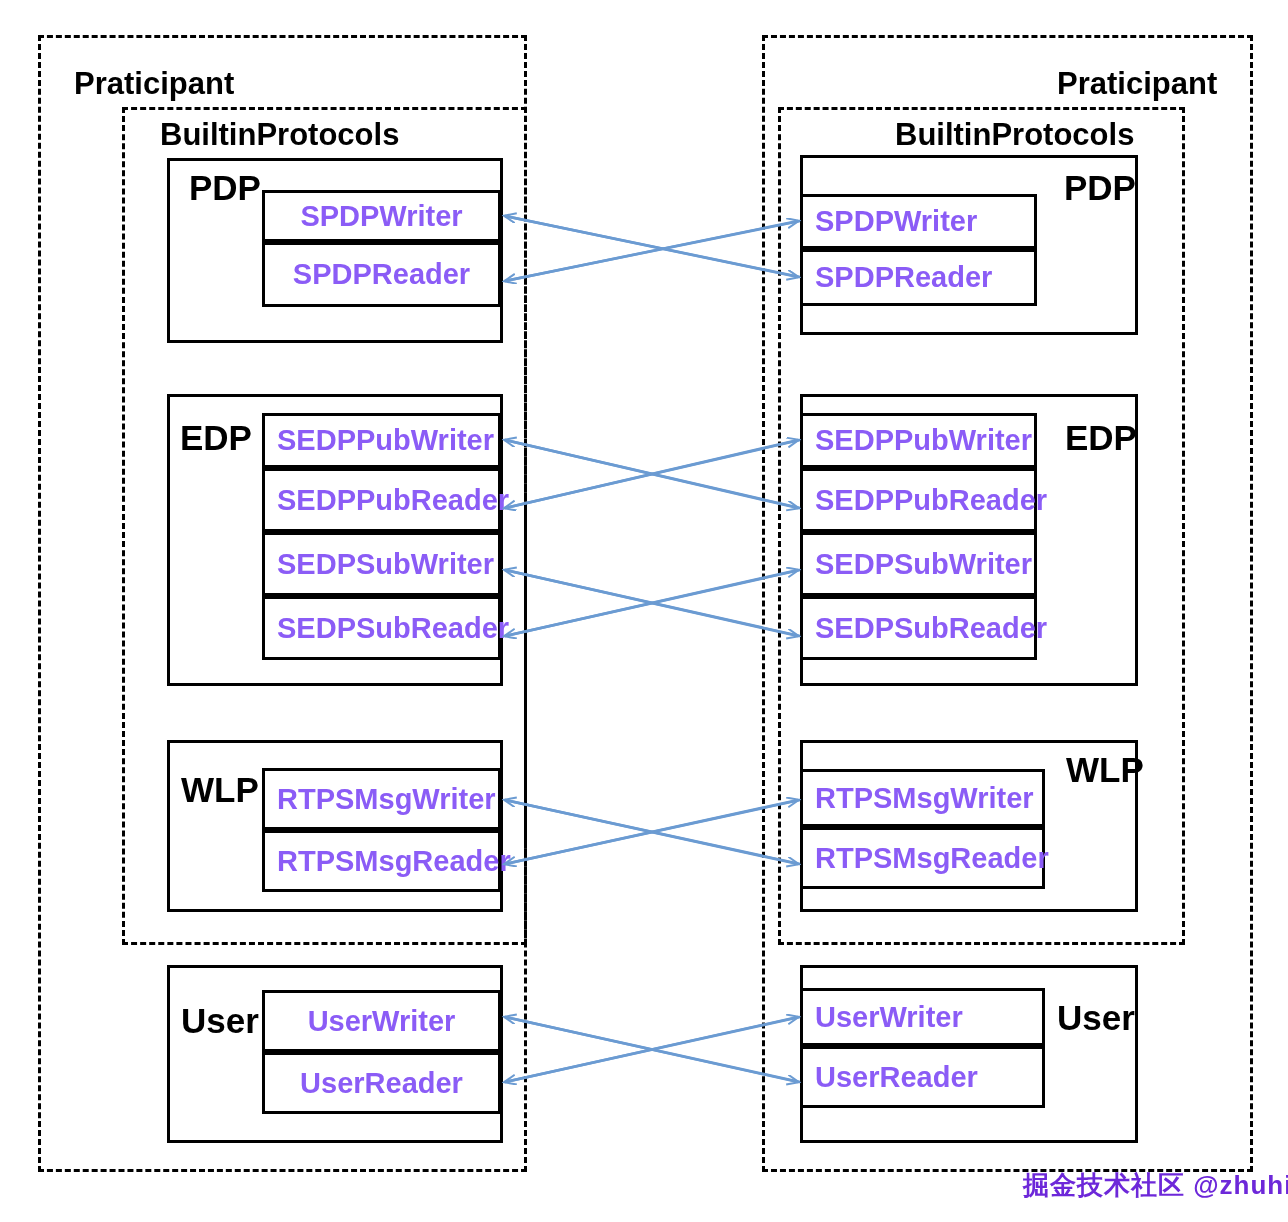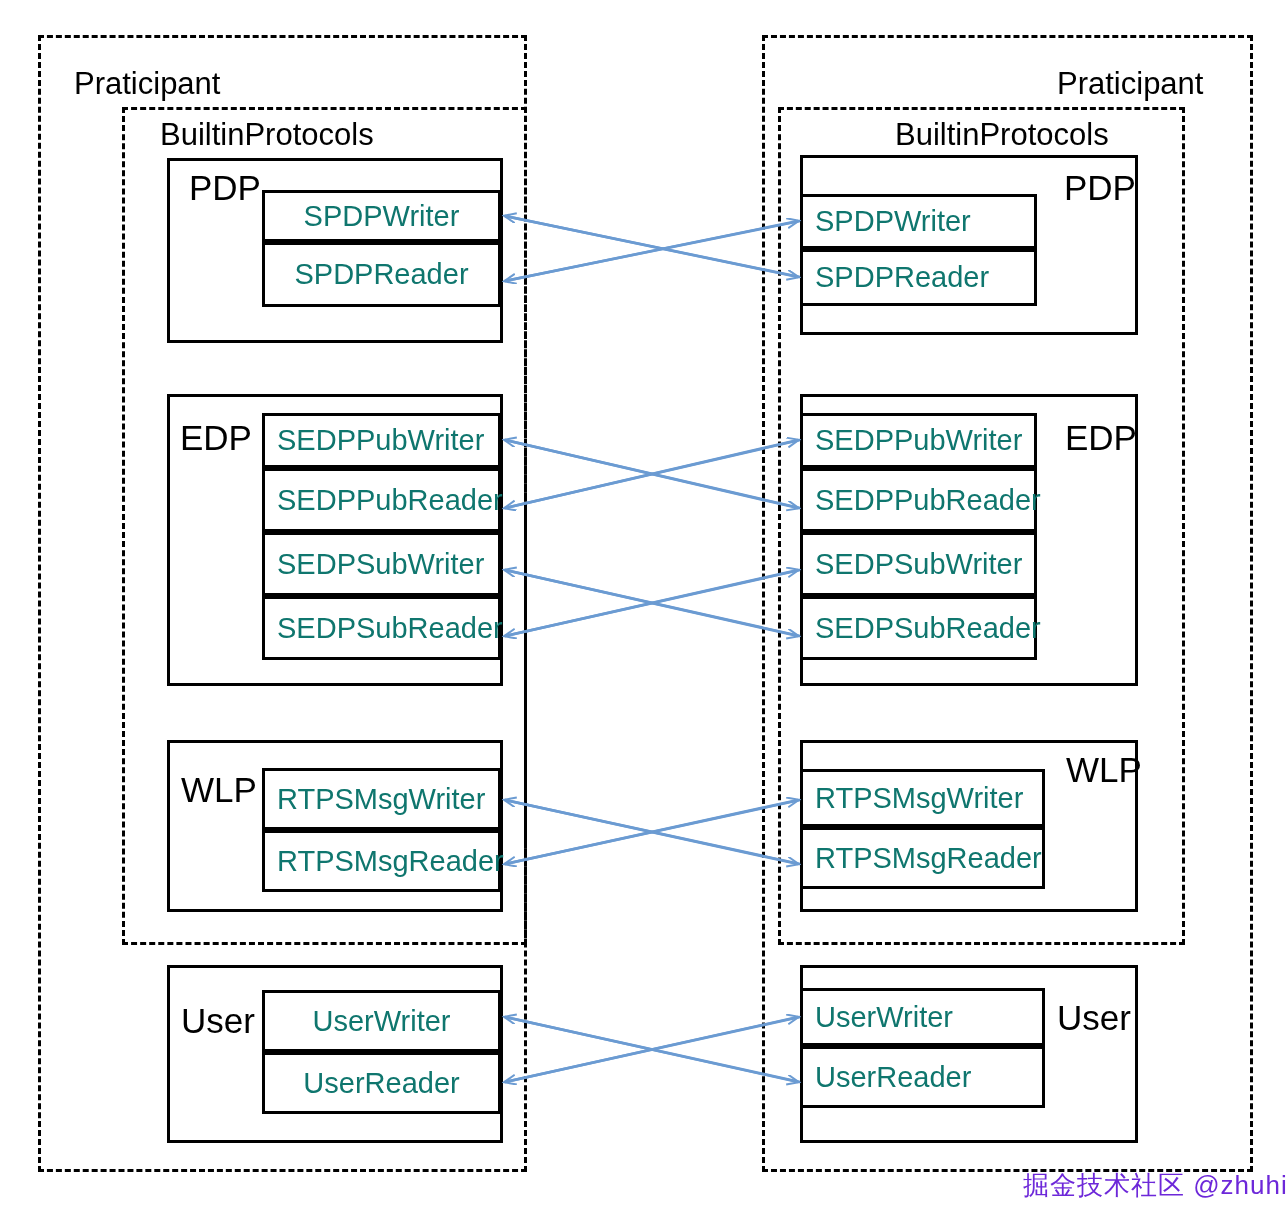--- a/index.html
+++ b/index.html
@@ -7,20 +7,21 @@
     padding: 0;
     background: #ffffff;
   }
   #canvas {
     position: relative;
     width: 1288px;
     height: 1222px;
     background: #ffffff;
     font-family: "Liberation Sans", sans-serif;
     overflow: hidden;
+    font-weight: bold;
   }
   
   .dashed-box {
     position: absolute;
     border: 3px dashed #000000;
     box-sizing: border-box;
     background: transparent;
   }
   
   .solid-box {
@@ -31,21 +32,21 @@
   }
   
   .ep {
     position: absolute;
     border: 3px solid #000000;
     box-sizing: border-box;
     background: #ffffff;
     display: flex;
     align-items: center;
     font-size: 29px;
-    color: #0f766e;
+    color: #8b5cf6;
     white-space: nowrap;
   }
   .ep.center { justify-content: center; }
   .ep.left   { justify-content: flex-start; padding-left: 12px; }
   
   .label {
     position: absolute;
     font-size: 35px;
     color: #000000;
     white-space: nowrap;

